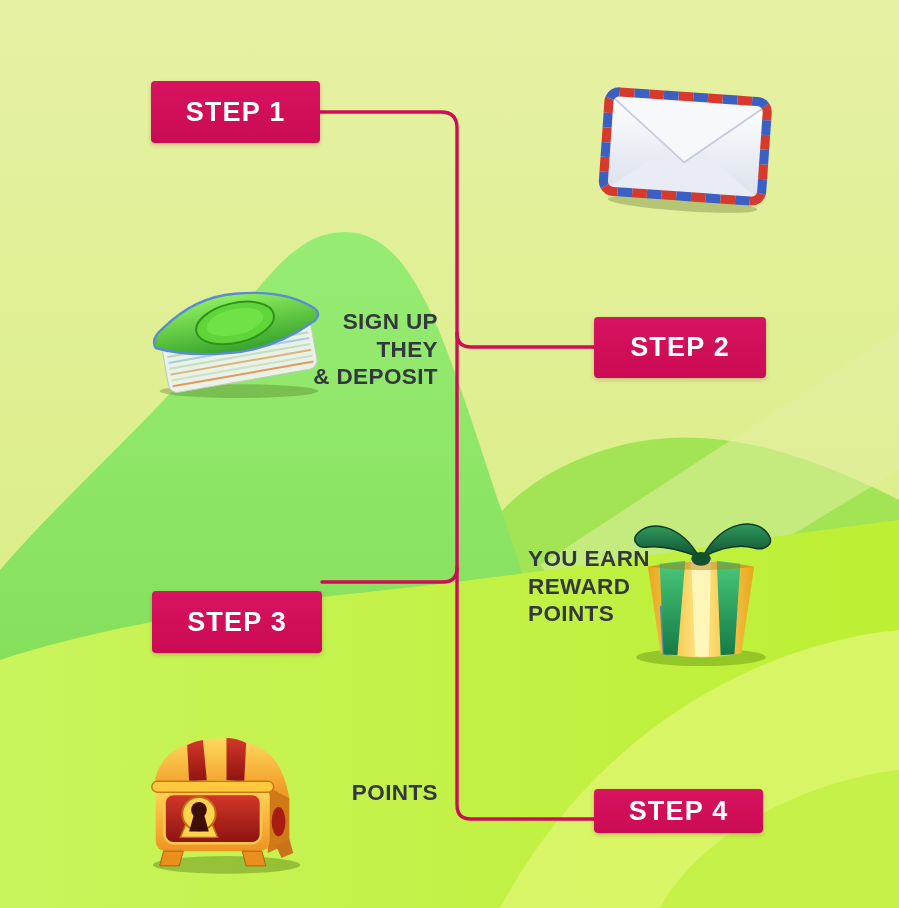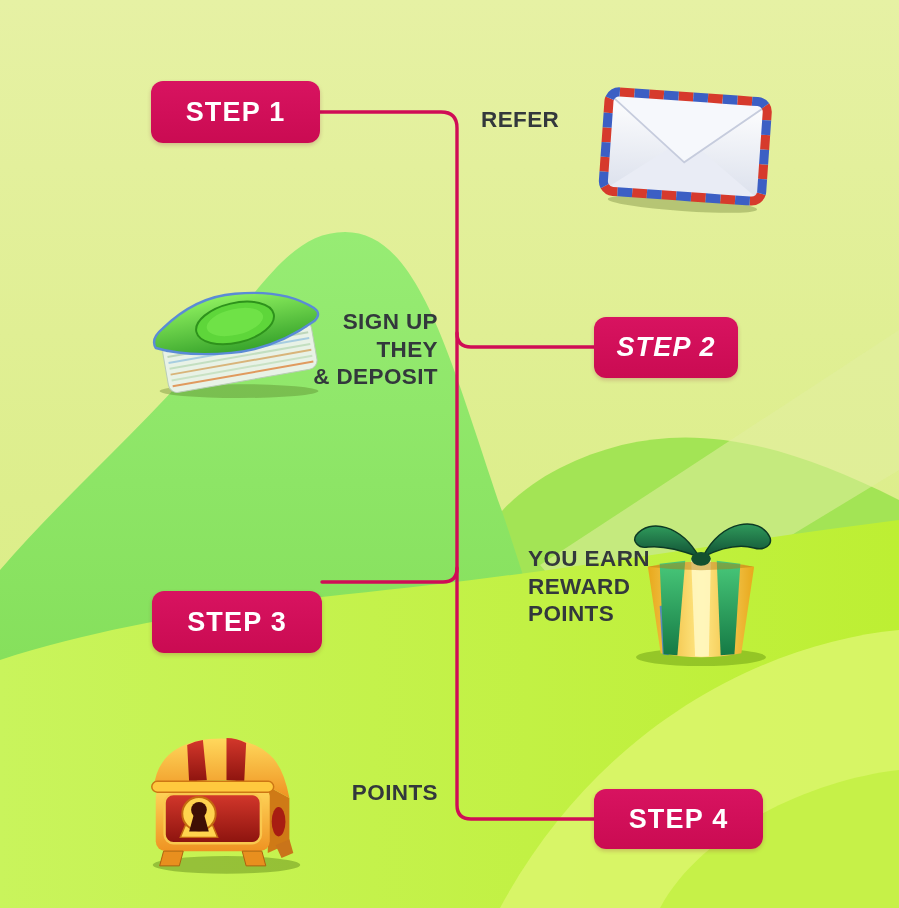--- a/index.html
+++ b/index.html
@@ -4,30 +4,30 @@
 <style>
   html,body { margin:0; padding:0; background:#cfe47a; }
   #stage {
     position:relative; width:899px; height:908px; margin:0 auto;
     overflow:hidden; font-family:"Liberation Sans", sans-serif;
   }
   svg.layer { position:absolute; left:0; top:0; pointer-events:none; }
   .step-btn {
     position:absolute; border:none; cursor:pointer;
     background:linear-gradient(180deg,#d81360 0%, #ca0b52 100%);
-    border-radius:12px; display:flex; align-items:center; justify-content:center;
+    border-radius:4px; display:flex; align-items:center; justify-content:center;
     color:#ffffff; font-family:"Liberation Sans", sans-serif; font-weight:bold;
     font-size:27px; letter-spacing:1.2px;
     box-shadow:0 2px 4px rgba(130,10,60,.22);
     z-index:5;
   }
   #btn-step1 { left:151px; top:81px;  width:169px; height:62px; }
-  #btn-step2 { left:594px; top:317px; width:144px; height:61px;font-style:italic; }
+  #btn-step2 { left:594px; top:317px; width:172px; height:61px; }
   #btn-step3 { left:152px; top:551px; width:170px; height:62px;margin-top:40px; }
-  #btn-step4 { left:594px; top:789px; width:169px; height:60px; }
+  #btn-step4 { left:594px; top:789px; width:169px; height:44px; }
 
   .caption {
     position:absolute; z-index:5;
     font-weight:bold; font-size:22.5px; line-height:27.5px;
     color:#33383c; letter-spacing:.4px;
   }
   .caption span { display:block; }
   .caption.align-right { text-align:right; }
   #cap-1 { left:481px; top:106px; width:200px; }
   #cap-2 { left:250px; top:308px; width:188px; }
@@ -77,21 +77,20 @@
       <path d="M322,582 H443 Q457,582 457,568"></path>
     </g>
   </svg>
 
   <button class="step-btn" id="btn-step1">STEP 1</button>
   <button class="step-btn" id="btn-step2">STEP 2</button>
   <button class="step-btn" id="btn-step3">STEP 3</button>
   <button class="step-btn" id="btn-step4">STEP 4</button>
 
   <div class="caption" id="cap-1">
-    <span>REFER</span>
   </div>
   <div class="caption align-right" id="cap-2">
     <span>SIGN UP</span>
     <span>THEY</span>
     <span>&amp; DEPOSIT</span>
   </div>
   <div class="caption" id="cap-3">
     <span>YOU EARN</span>
     <span>REWARD</span>
     <span>POINTS</span>

